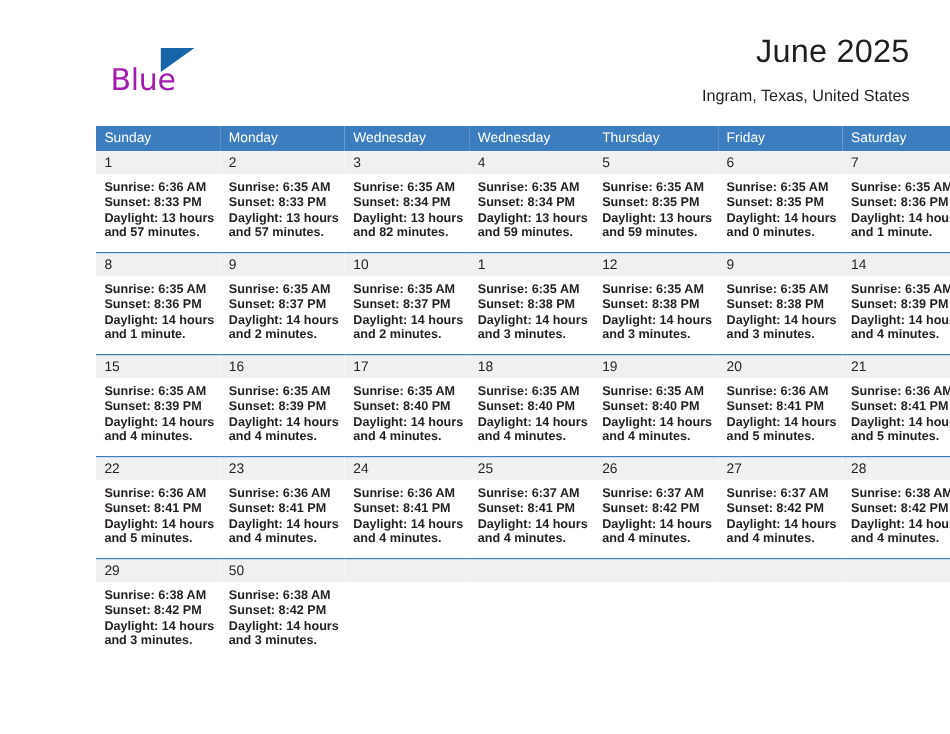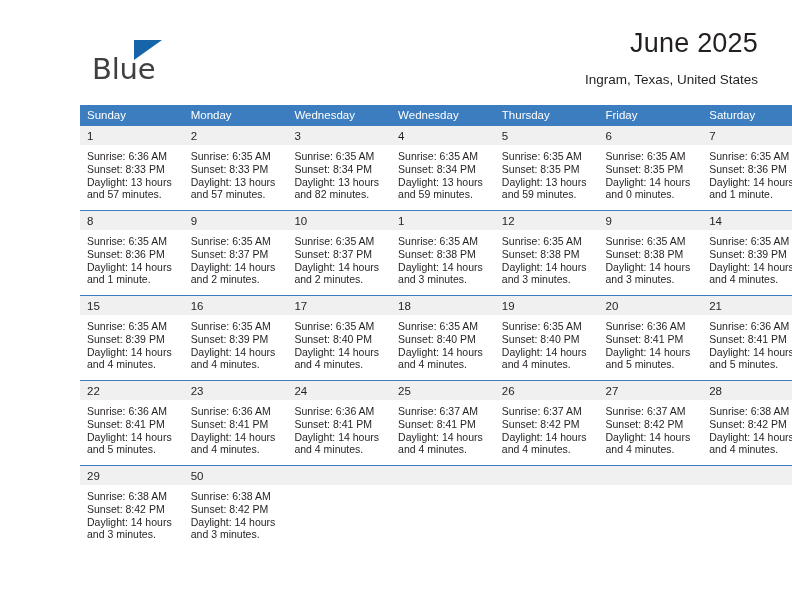--- a/index.html
+++ b/index.html
@@ -44,23 +44,23 @@
     font-size: 25px;
     letter-spacing: -0.2px;
     color: #231f20;
     font-family: "DejaVu Sans", sans-serif;
     font-weight: 400;
   }
   .logo-blue {
     position: absolute;
     left: 58px;
     top: 20px;
-    font-size: 29px;
+    font-size: 25px;
     letter-spacing: -0.2px;
-    color: #404040;
+    color: #a21caf;
     font-family: "DejaVu Sans", sans-serif;
     font-weight: 400;
   }
   .logo-tri {
     position: absolute;
     left: 100px;
     top: 8px;
     width: 0;
     height: 0;
     border-left: 28px solid #1565a8;
@@ -133,20 +133,21 @@
     padding: 4px 0 4px 7px;
     height: 11px;
     line-height: 12px;
     box-sizing: content-box;
   }
   .cell.empty .daynum {
     color: transparent;
   }
   .lines {
     padding: 5px 6px 0 7px;
+    font-weight: bold;
   }
   .lines div {
     font-size: 10.5px;
     line-height: 12.8px;
     color: #231f20;
     white-space: nowrap;
   }
 </style>
 </head>
 <body>

